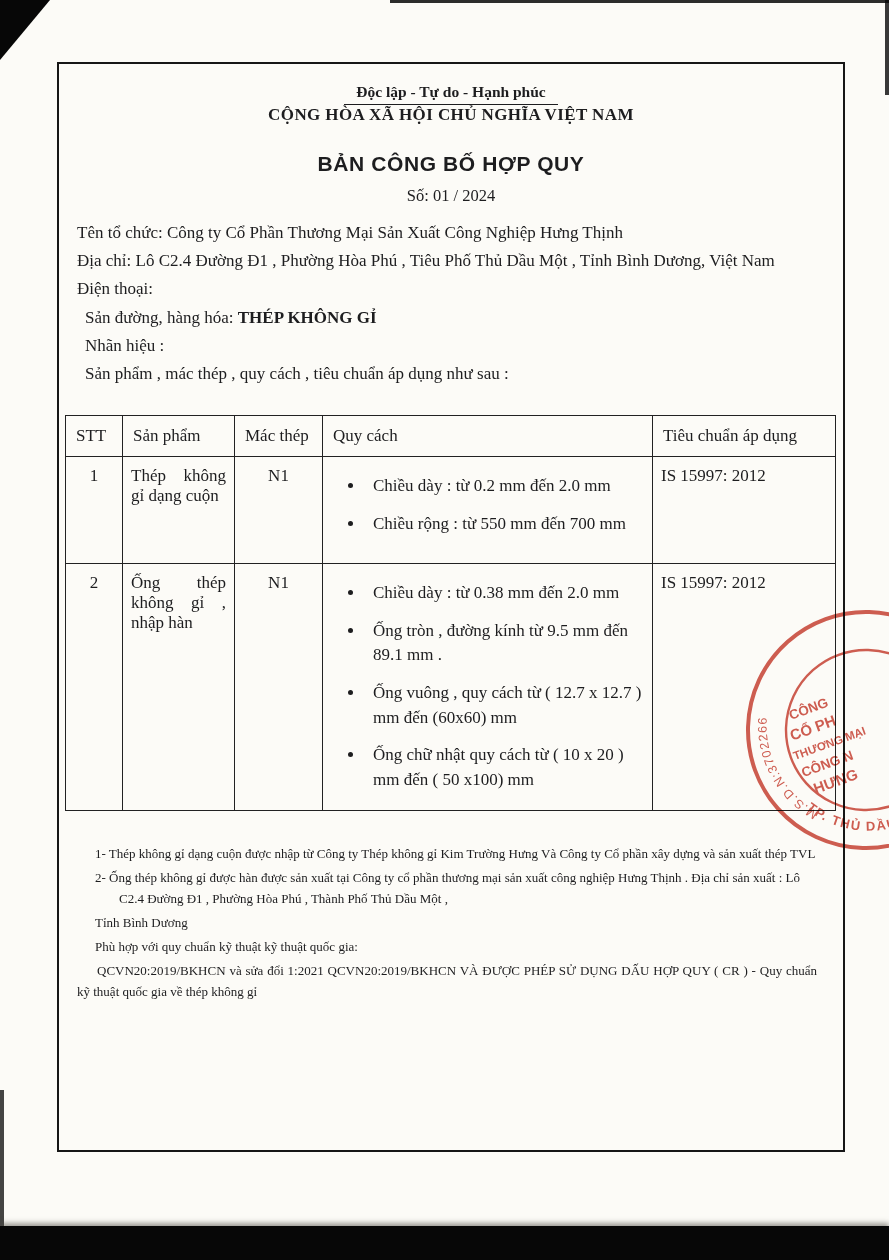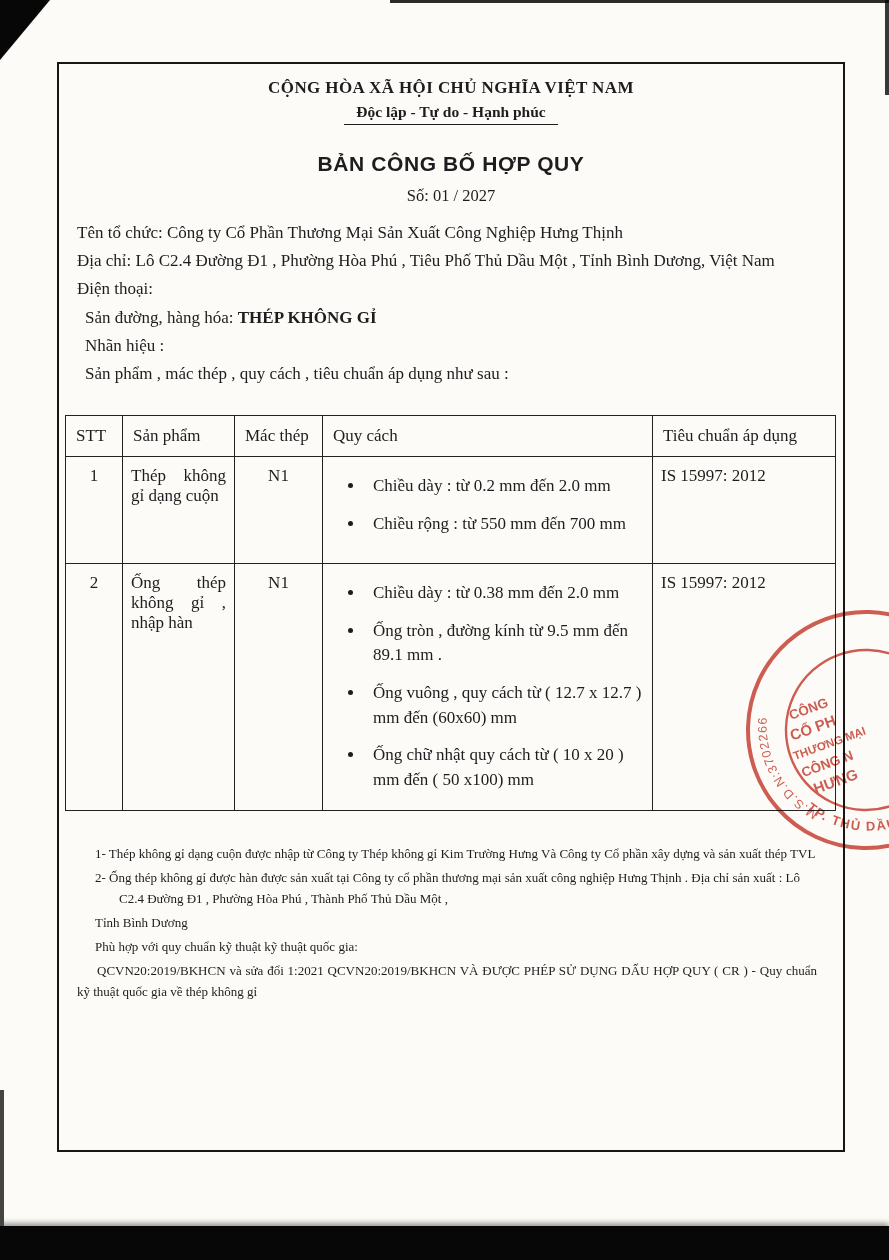--- a/index.html
+++ b/index.html
@@ -113,27 +113,27 @@
 <div class="page">
 
   <div class="artifact corner-tl"></div>
   <div class="artifact top-line"></div>
   <div class="artifact right-strip"></div>
   <div class="artifact left-strip"></div>
   <div class="artifact bottom-bar"></div>
 
   <div class="frame">
 
-    <div class="center national">CỘNG HÒA XÃ HỘI CHỦ NGHĨA VIỆT NAM</div>
     <div class="center motto-wrap">
       <span class="motto">Độc lập - Tự do - Hạnh phúc</span>
     </div>
+    <div class="center national">CỘNG HÒA XÃ HỘI CHỦ NGHĨA VIỆT NAM</div>
 
     <div class="center doc-title">BẢN CÔNG BỐ HỢP QUY</div>
-    <div class="center doc-number">Số: 01 / 2027</div>
+    <div class="center doc-number">Số: 01 / 2024</div>
 
     <div class="info">
       <p>Tên tổ chức: Công ty Cổ Phần Thương Mại Sản Xuất Công Nghiệp Hưng Thịnh</p>
       <p>Địa chỉ: Lô C2.4 Đường Đ1 , Phường Hòa Phú , Tiêu Phố Thủ Dầu Một , Tỉnh Bình Dương, Việt Nam</p>
       <p>Điện thoại:</p>
       <p class="indent"><span>Sản đường, hàng hóa: </span><span class="bold">THÉP KHÔNG GỈ</span></p>
       <p class="indent">Nhãn hiệu :</p>
       <p class="indent">Sản phẩm , mác thép , quy cách , tiêu chuẩn áp dụng như sau :</p>
     </div>
 

